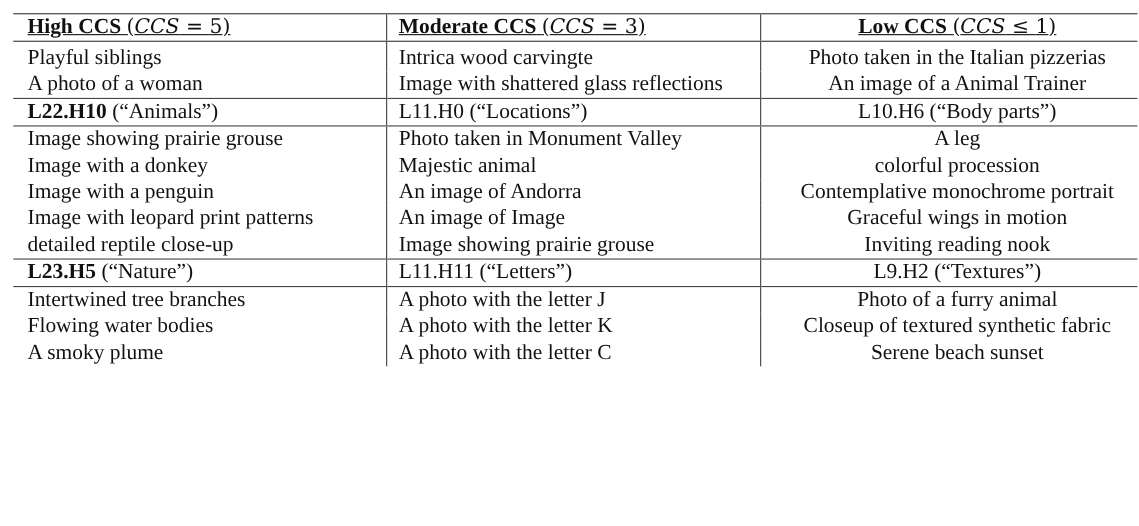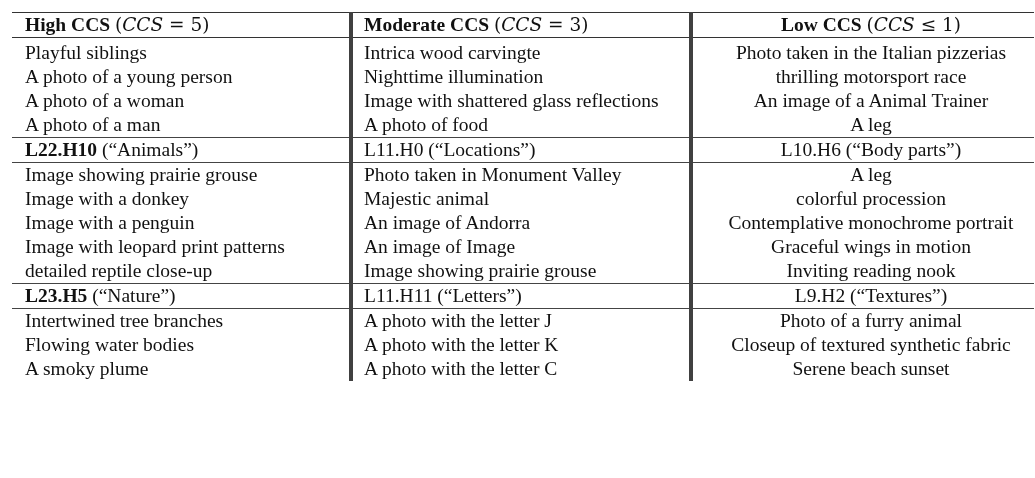--- a/index.html
+++ b/index.html
@@ -30,25 +30,25 @@
       padding: 0 0 0 13px;
       font-size: 19.5px;
       line-height: 24px;
       text-align: left;
       vertical-align: top;
       white-space: nowrap;
       overflow: hidden;
       font-weight: normal;
     }
     .tbl td + td, .tbl th + th {
-      border-left: 4px solid #404040;
+      border-left: 1px solid #404040;
     }
     .tbl td:nth-child(2), .tbl th:nth-child(2) { padding-left: 11px; }
     .tbl td:nth-child(3), .tbl th:nth-child(3) { padding-left: 15px; text-align: center; }
-    .row-top th { border-top: 1.5px solid #333; padding-top: 0; }
+    .row-top th { border-top: 1.5px solid #333; padding-top: 0; text-decoration: underline; }
     .row-head th { border-bottom: 1.5px solid #333; height: 24px; }
     .row-gap td { height: 3px; padding: 0; line-height: 3px; font-size: 1px; }
     .row-group td { border-top: 1.5px solid #444; border-bottom: 1.5px solid #444; height: 24px; }
     .row-item td { height: 24px; font-family: Liberation Serif, serif; }
     .row-last td { border-bottom: 1.5px solid #333; }
     .b { font-weight: bold; }
     .math { font-style: italic; font-family: "DejaVu Serif", "Liberation Serif", serif; font-size: 18.5px; }
     .mathn { font-style: normal; font-family: "DejaVu Serif", "Liberation Serif", serif; font-size: 18.5px; }
   </style>
 </head>
@@ -82,33 +82,23 @@
         <td></td>
         <td></td>
       </tr>
 
     <tr class="row-item">
       <td>Playful siblings</td>
       <td>Intrica wood carvingte</td>
       <td>Photo taken in the Italian pizzerias</td>
     </tr>
     <tr class="row-item">
-      <td>A photo of a young person</td>
-      <td>Nighttime illumination</td>
-      <td>thrilling motorsport race</td>
-    </tr>
-    <tr class="row-item">
       <td>A photo of a woman</td>
       <td>Image with shattered glass reflections</td>
       <td>An image of a Animal Trainer</td>
-    </tr>
-    <tr class="row-item">
-      <td>A photo of a man</td>
-      <td>A photo of food</td>
-      <td>A leg</td>
     </tr>
 
     <tr class="row-group">
       <td><span class="b">L22.H10</span> <span>(“Animals”)</span></td>
       <td class="b"><span>L11.H0</span> <span>(“Locations”)</span></td>
       <td class="b"><span>L10.H6</span> <span>(“Body parts”)</span></td>
     </tr>
     <tr class="row-item">
       <td>Image showing prairie grouse</td>
       <td>Photo taken in Monument Valley</td>

